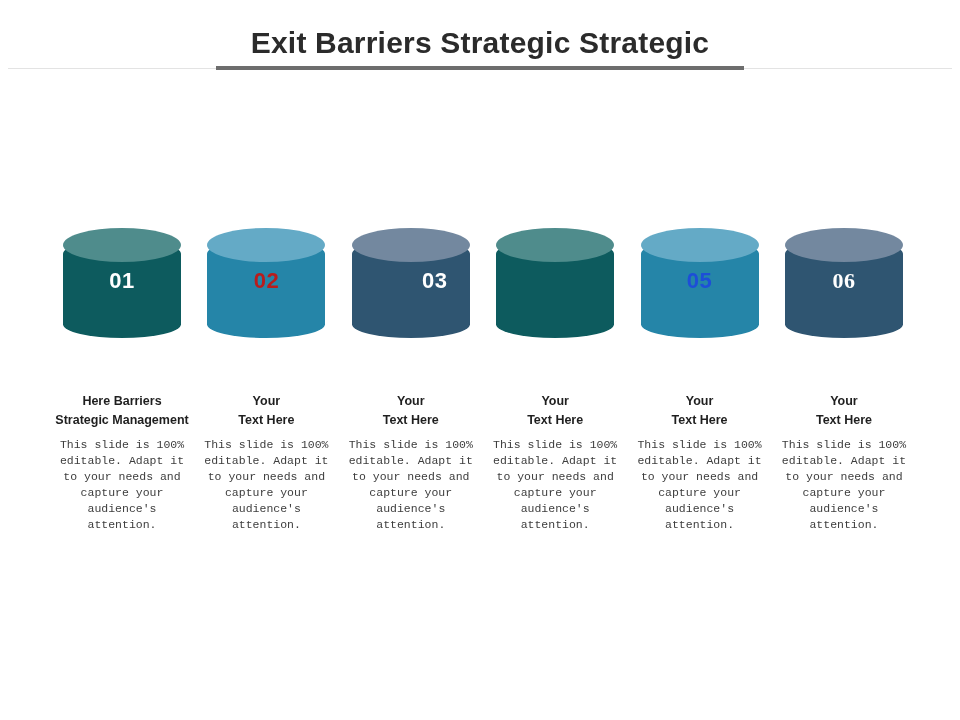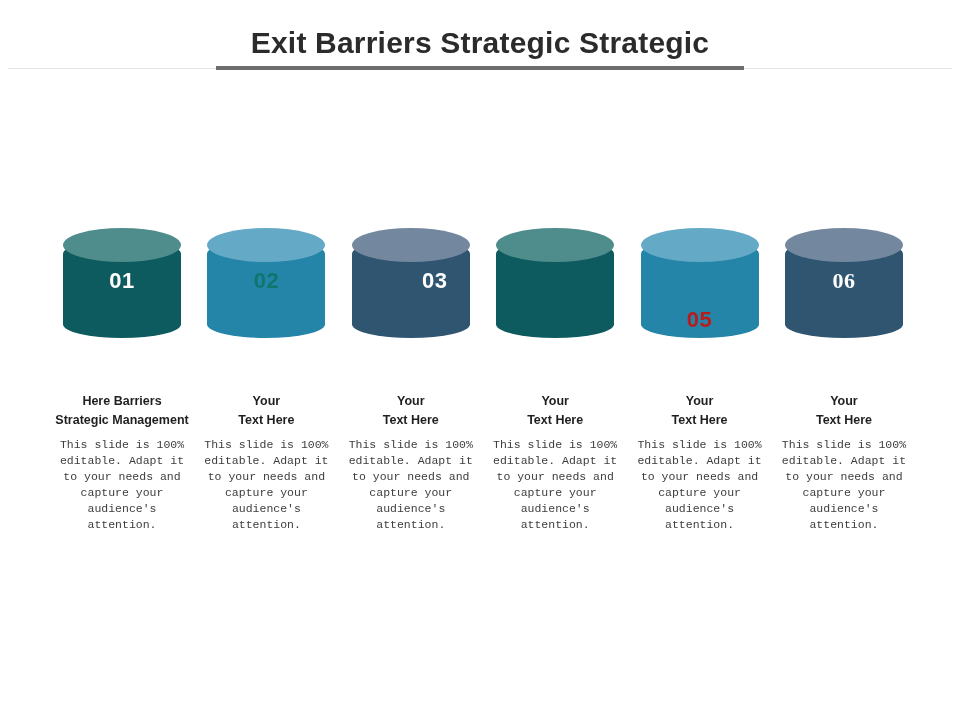--- a/index.html
+++ b/index.html
@@ -167,21 +167,21 @@
             <span class="hl">Here Barriers</span>
             <span class="hl">Strategic Management</span>
           </div>
           <div class="item-body" style="color: rgb(61, 61, 61);">This slide is 100% editable. Adapt it to your needs and capture your audience's attention.</div>
         </div>
       </div>
       <div class="column">
         <div class="cyl-wrap">
           <div class="cyl-body" style="background: rgb(37, 133, 168);"></div>
           <div class="cyl-top" style="background: rgb(100, 170, 198);"></div>
-          <div class="cyl-number" style="color: #0f766e;">02</div>
+          <div class="cyl-number" style="color: #b91c1c;">02</div>
         </div>
         <div class="text-block">
           <div class="item-heading" style="color: rgb(31, 31, 31);">
             <span class="hl">Your</span>
             <span class="hl">Text Here</span>
           </div>
           <div class="item-body" style="color: rgb(61, 61, 61);">This slide is 100% editable. Adapt it to your needs and capture your audience's attention.</div>
         </div>
       </div>
       <div class="column">
@@ -208,21 +208,21 @@
             <span class="hl">Your</span>
             <span class="hl">Text Here</span>
           </div>
           <div class="item-body" style="color: rgb(61, 61, 61);">This slide is 100% editable. Adapt it to your needs and capture your audience's attention.</div>
         </div>
       </div>
       <div class="column">
         <div class="cyl-wrap">
           <div class="cyl-body" style="background: rgb(37, 133, 168);"></div>
           <div class="cyl-top" style="background: rgb(100, 170, 198);"></div>
-          <div class="cyl-number" style="color: #b91c1c; margin-top: 39px;">05</div>
+          <div class="cyl-number" style="color: #1d4ed8;">05</div>
         </div>
         <div class="text-block">
           <div class="item-heading" style="color: rgb(31, 31, 31);">
             <span class="hl">Your</span>
             <span class="hl">Text Here</span>
           </div>
           <div class="item-body" style="color: rgb(61, 61, 61);">This slide is 100% editable. Adapt it to your needs and capture your audience's attention.</div>
         </div>
       </div>
       <div class="column">

